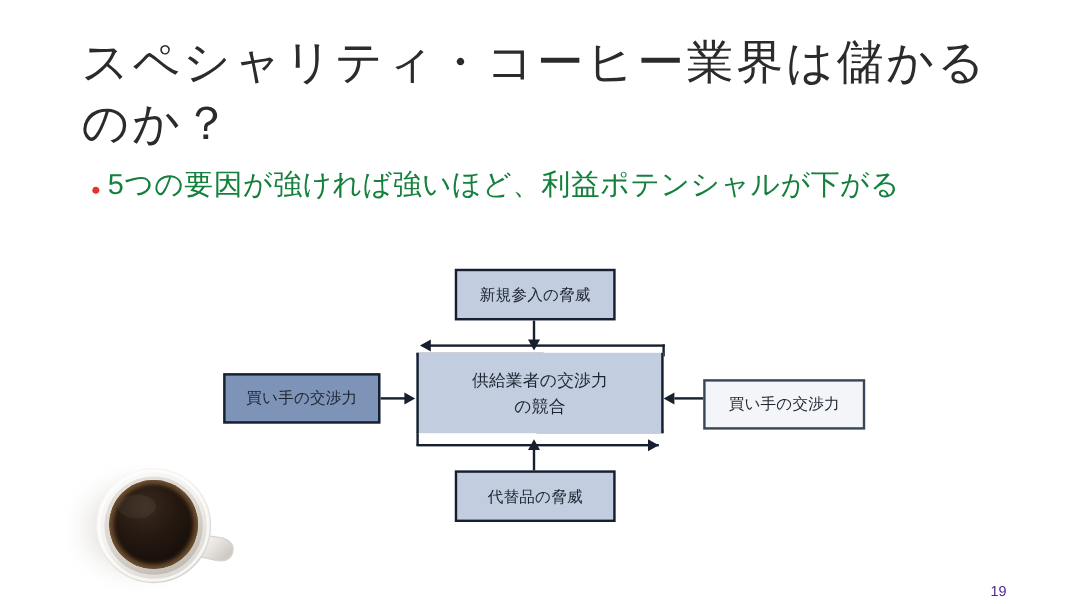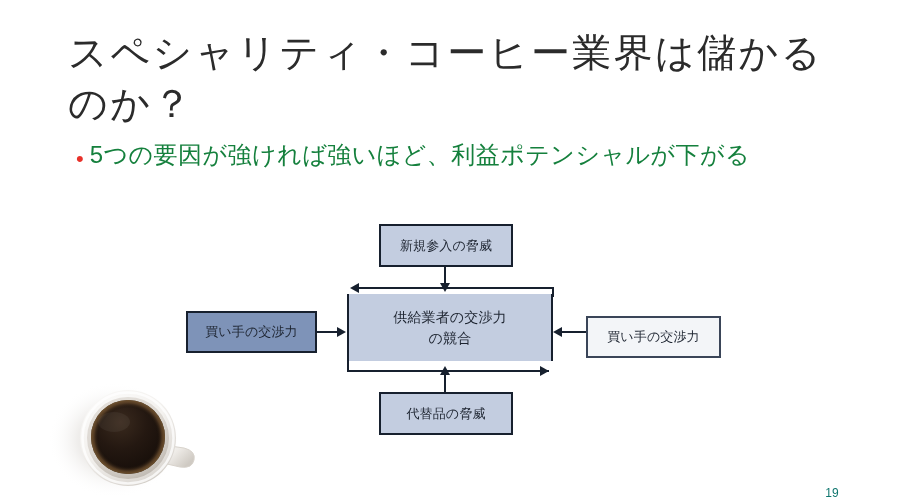--- a/index.html
+++ b/index.html
@@ -160,21 +160,21 @@
   }
 
   
   #page-number {
     position: absolute;
     left: 818px;
     top: 474px;
     width: 28px;
     text-align: center;
     font-size: 12px;
-    color: #0f766e;
+    color: #4c1d95;
   }
 </style>
 </head>
 <body>
 
 <div id="slide">
 
   <div id="title">スペシャリティ・コーヒー業界は儲かるのか？</div>
 
   <div id="bullet-row">

